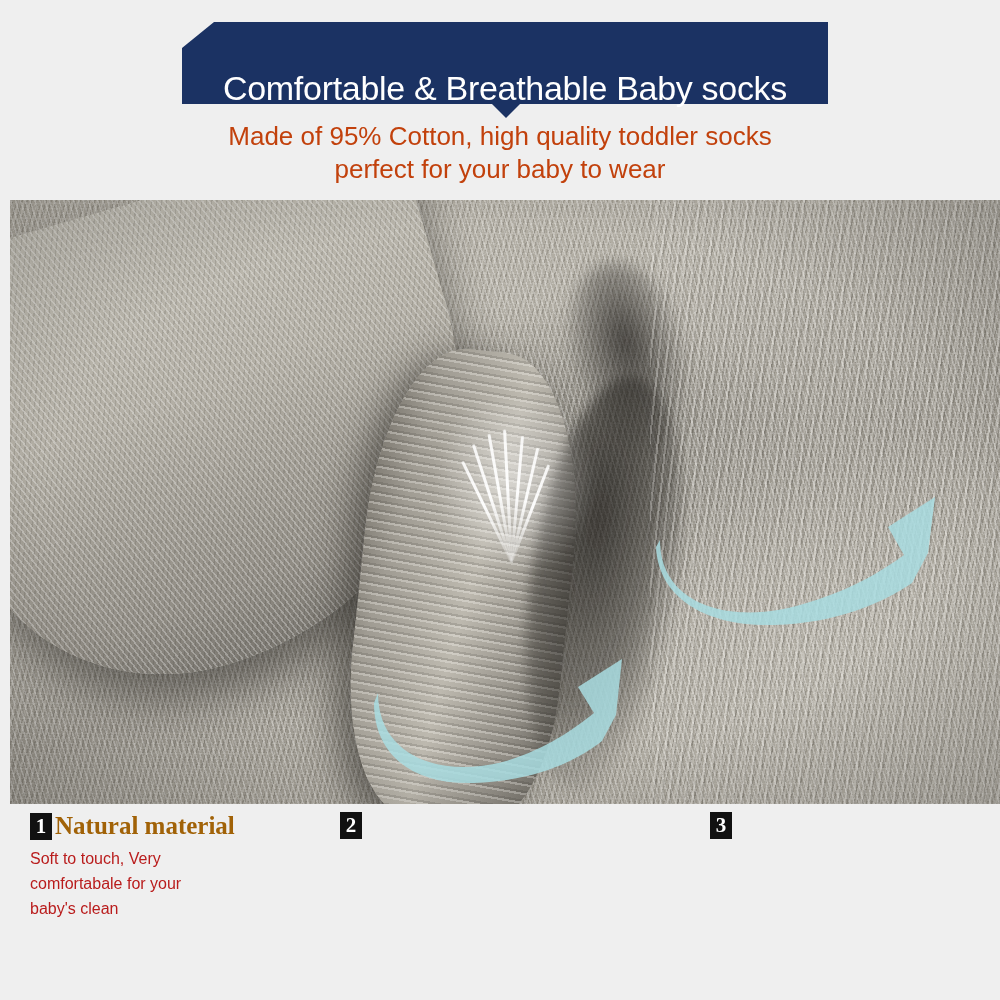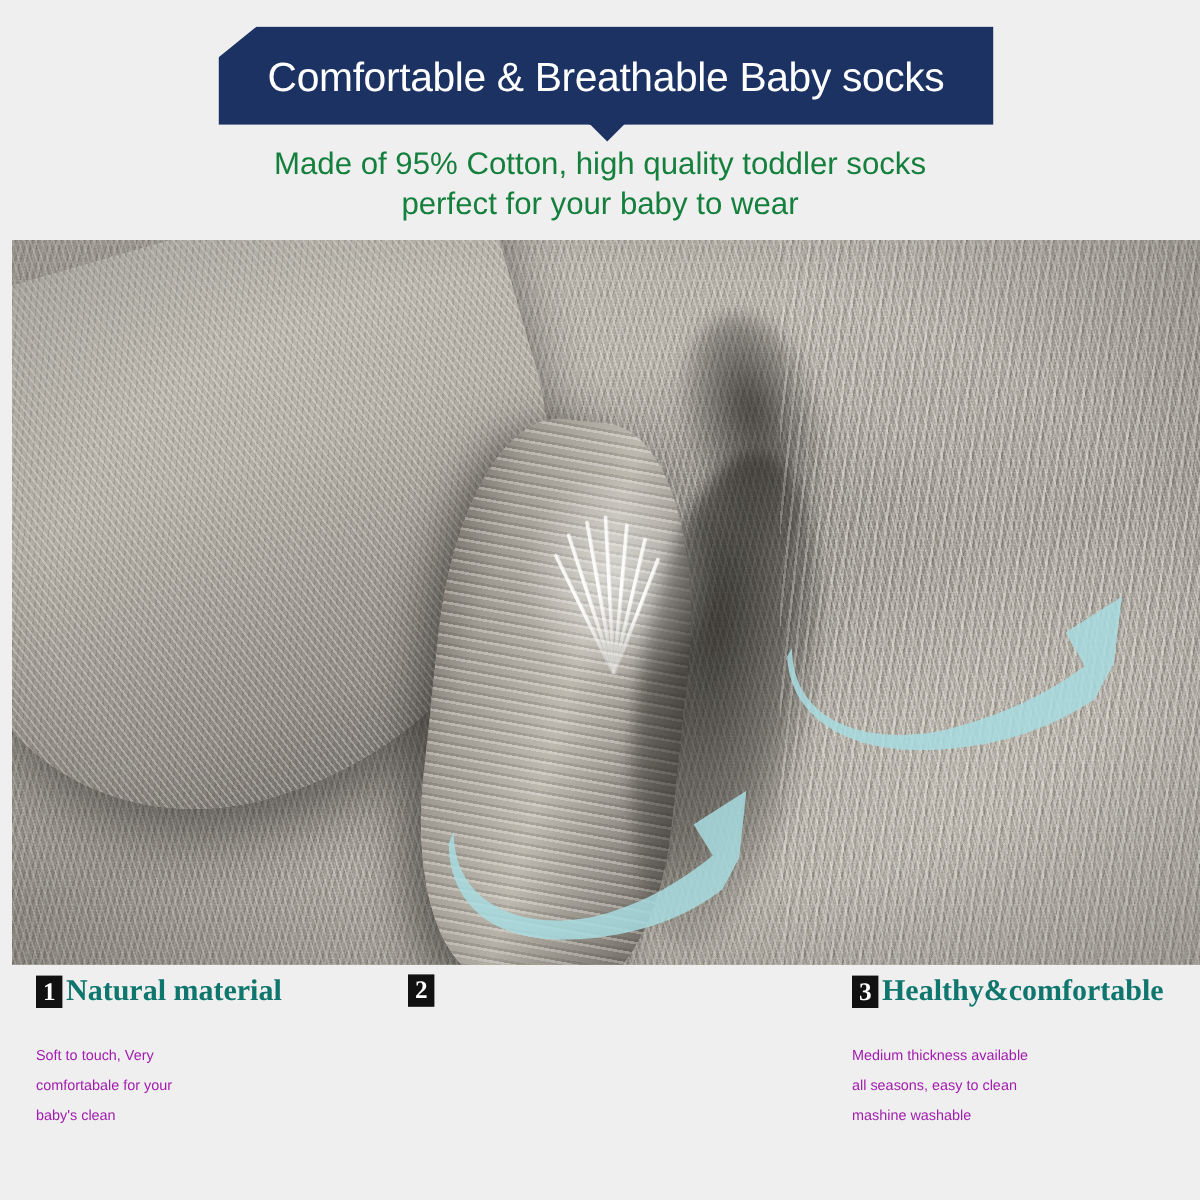--- a/index.html
+++ b/index.html
@@ -16,42 +16,42 @@
   .header{position:absolute;left:0;top:0;width:1000px;height:200px;}
 
   .banner{
     position:absolute;left:182px;top:22px;width:646px;height:82px;
     background:#1b3263;
     clip-path:polygon(0 26px, 32px 0, 646px 0, 646px 82px, 337px 82px, 323px 96px, 309px 82px, 0 82px);
     -webkit-clip-path:polygon(0 26px, 32px 0, 646px 0, 646px 82px, 337px 82px, 323px 96px, 309px 82px, 0 82px);
   }
   .banner-inner{
     position:absolute;left:182px;top:22px;width:646px;height:86px;
-    display:flex;align-items:center;justify-content:center;
+    display:flex;align-items:flex-end;justify-content:center;
   }
   .banner-title{
     color:#ffffff;
     font-size:34px;
     font-weight:400;
     letter-spacing:-0.3px;
     white-space:nowrap;
     font-family:"Liberation Sans", sans-serif;
   }
   .banner-point{
     position:absolute;left:491px;top:103px;
     width:0;height:0;
     border-left:15px solid transparent;
     border-right:15px solid transparent;
     border-top:15px solid #1b3263;
   }
 
   .subtitle{
     position:absolute;left:0;top:120px;width:1000px;
     text-align:center;
-    color:#15803d;
+    color:#c2410c;
     font-size:26px;
     line-height:33px;
     font-weight:400;
   }
   .subtitle .line{display:block;}
 
   
   .photo{
     position:absolute;left:10px;top:200px;width:990px;height:604px;
     overflow:hidden;
@@ -183,29 +183,29 @@
     background:#111111;color:#ffffff;
     font-family:"Liberation Serif", serif;
     font-weight:700;font-size:21px;line-height:1;
     margin-right:3px;
     flex:0 0 auto;
   }
   .f-title{
     font-family:"Liberation Serif", serif;
     font-weight:700;
     font-size:25px;
-    color:#0f766e;
+    color:#a16207;
     letter-spacing:0px;
   }
   .f-body{
-    margin-top:27px;
+    margin-top:6px;
     font-family:"Liberation Sans", sans-serif;
-    font-size:12px;
+    font-size:16px;
     line-height:25px;
-    color:#a21caf;
+    color:#b91c1c;
   }
   .f-body span{display:block;white-space:nowrap;}
 </style>
 </head>
 <body>
 
 <div id="page">
 
   <div class="header">
     <div class="banner"></div>
@@ -279,23 +279,17 @@
 
     <div class="feature f2">
       <div class="f-head">
         <span class="f-num">2</span>
       </div>
     </div>
 
     <div class="feature f3">
       <div class="f-head">
         <span class="f-num">3</span>
-        <span class="f-title">Healthy&amp;comfortable</span>
-      </div>
-      <div class="f-body">
-        <span>Medium thickness available</span>
-        <span>all seasons, easy to clean</span>
-        <span>mashine washable</span>
       </div>
     </div>
 
   </div>
 </div>
 
 </body></html>

